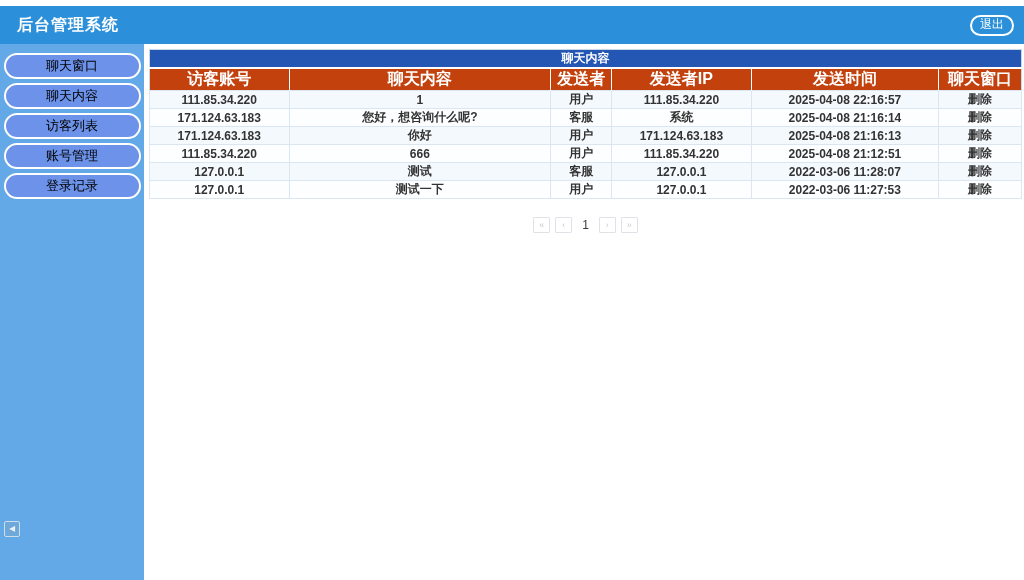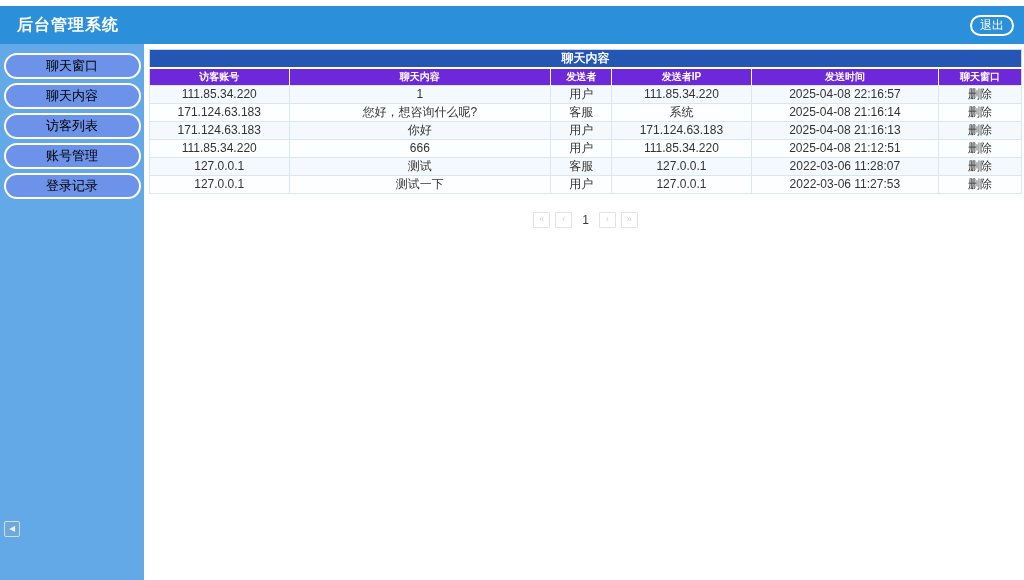--- a/index.html
+++ b/index.html
@@ -23,21 +23,21 @@
     font-size: 16px;
     font-weight: bold;
     letter-spacing: 1px;
   }
   .logout-btn {
     background: transparent;
     border: 2px solid #ffffff;
     border-radius: 11px;
     color: #ffffff;
     font-size: 12px;
-    font-family: Liberation Sans, sans-serif;
+    font-family: Liberation Mono, monospace;
     padding: 2px 8px;
     height: 21px;
     line-height: 1;
     cursor: pointer;
     text-align: right;
   }
   
   .layout { display: flex; height: 536px; }
   .sidebar {
     width: 144px;
@@ -95,37 +95,38 @@
   .table-title th {
     background: #2456b4;
     color: #ffffff;
     font-weight: bold;
     font-size: 12px;
     height: 18px;
     text-align: center;
     border-bottom: 2px solid #ffffff;
   }
   .header-row th {
-    background: #6d28d9;
-    color: #ffffff;
-    font-weight: bold;
-    font-size: 10px;
+    background: #c2410c;
+    color: #ffffff;
+    font-weight: bold;
+    font-size: 16px;
     height: 17px;
     text-align: center;
     border-left: 1px solid #ffffff;
   }
   .header-row th:first-child { border-left: none; }
   tbody td {
     height: 15px;
     text-align: center;
     color: #333333;
     border: 1px solid #dbe6f0;
     padding: 0 4px;
     white-space: nowrap;
     overflow: hidden;
+    font-weight: bold;
   }
   tbody tr:nth-child(odd)  { background: #f4f9fd; }
   tbody tr:nth-child(even) { background: #fdfeff; }
   td.op-cell { cursor: pointer; }
   
   .pagination {
     margin-top: 18px;
     display: flex;
     justify-content: center;
     align-items: center;

